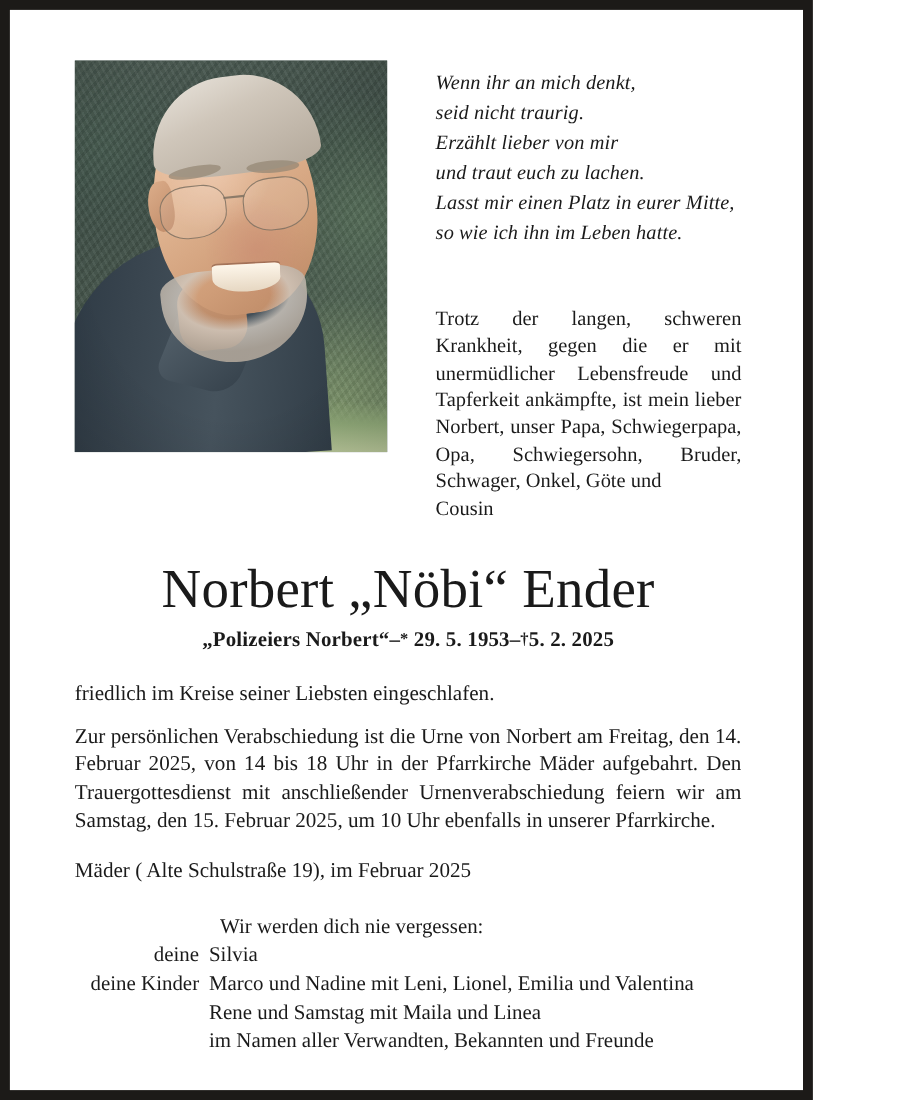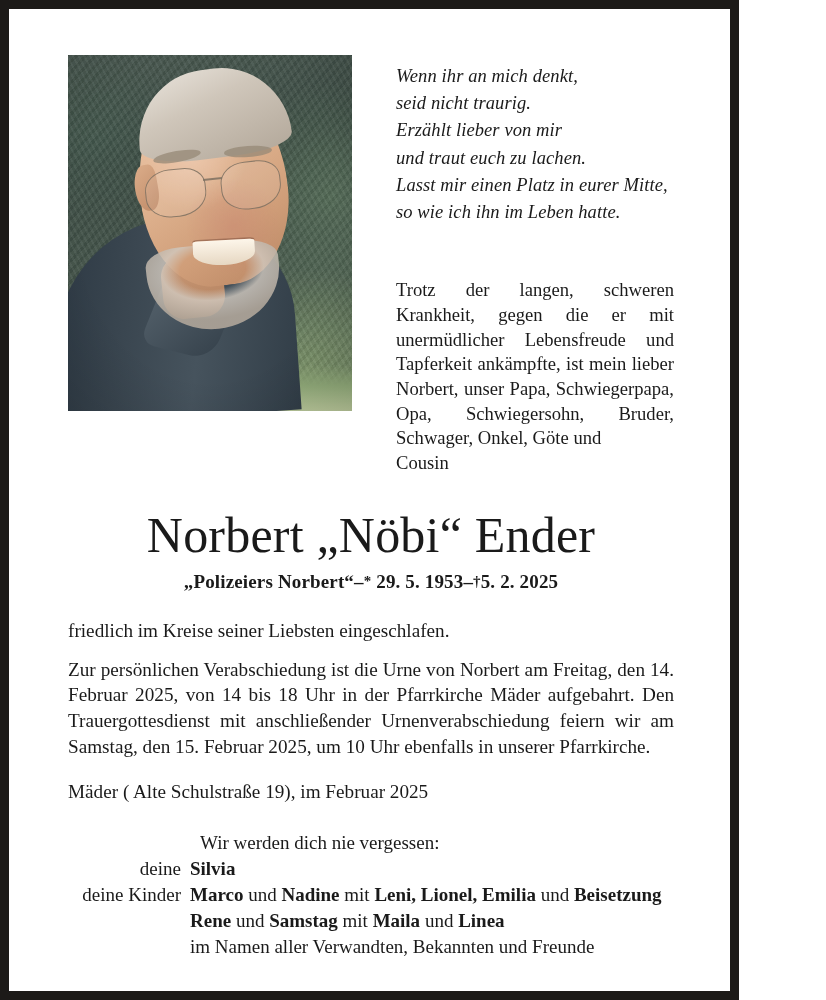--- a/index.html
+++ b/index.html
@@ -184,21 +184,21 @@
   .fam-head { margin-left:132px; }
   .fam-row { display:flex; }
   .fam-label {
     width:122px;
     flex:0 0 122px;
     text-align:right;
     padding-right:9px;
     box-sizing:border-box;
   }
   .fam-names { flex:1 1 auto; }
-  .fam-names b { font-weight:bold;text-align:center; }
+  .fam-names b { font-weight:normal;text-align:center; }
 </style>
 </head>
 <body>
 
 <div class="notice">
   <div class="inner">
 
     <div class="top">
 
       <div class="photo">
@@ -258,21 +258,21 @@
 
     <div class="family">
       <div class="fam-head">Wir werden dich nie vergessen:</div>
 
       <div class="fam-row">
         <div class="fam-label">deine</div>
         <div class="fam-names"><b>Silvia</b></div>
       </div>
       <div class="fam-row">
         <div class="fam-label">deine Kinder</div>
-        <div class="fam-names"><b>Marco</b> und <b>Nadine</b> mit <b>Leni, Lionel, Emilia</b> und <b>Beisetzung</b></div>
+        <div class="fam-names"><b>Marco</b> und <b>Nadine</b> mit <b>Leni, Lionel, Emilia</b> und <b>Valentina</b></div>
       </div>
       <div class="fam-row">
         <div class="fam-label"></div>
         <div class="fam-names"><b>Rene</b> und <b>Samstag</b> mit <b>Maila</b> und <b>Linea</b></div>
       </div>
       <div class="fam-row">
         <div class="fam-label"></div>
         <div class="fam-names">im Namen aller Verwandten, Bekannten und Freunde</div>
       </div>
     </div>

